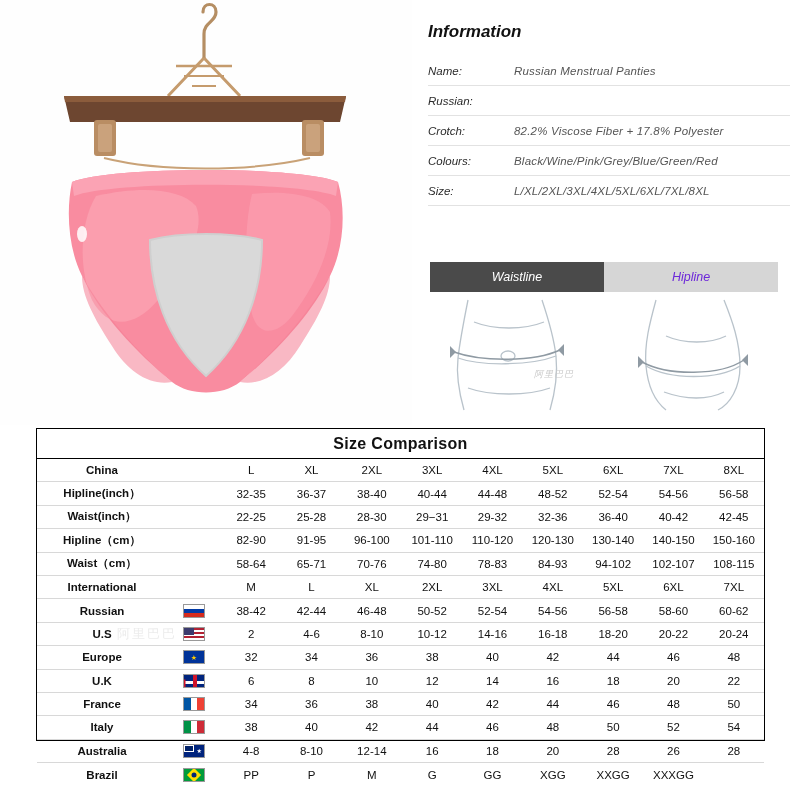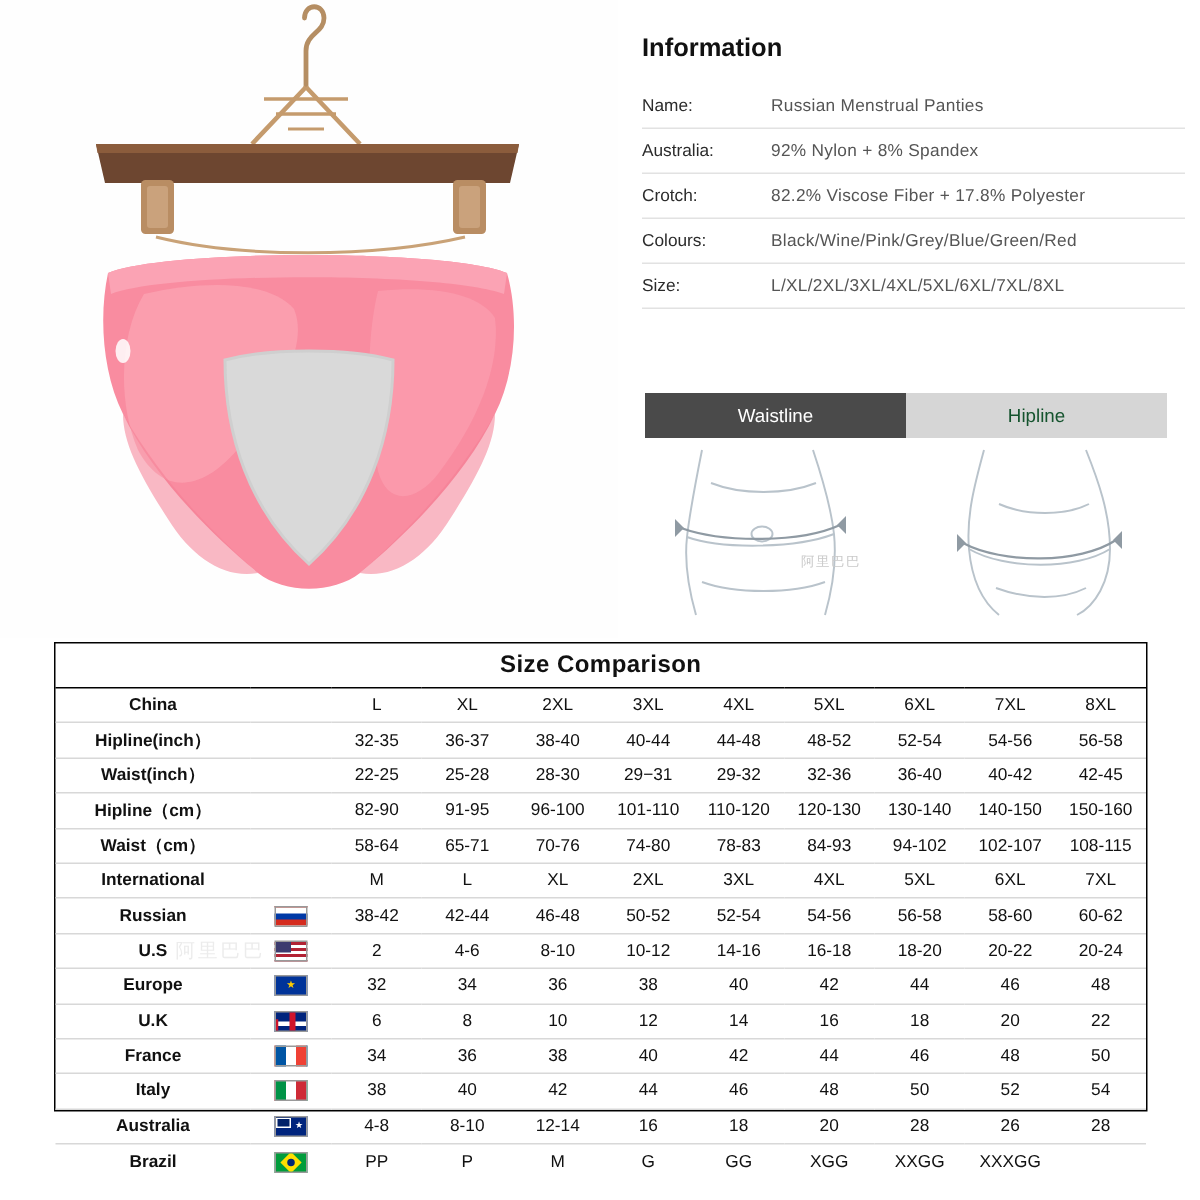--- a/index.html
+++ b/index.html
@@ -8,21 +8,21 @@
     width: 800px; height: 800px;
     background: #ffffff;
     font-family: "Liberation Sans", sans-serif;
     color: #111;
     position: relative;
     overflow: hidden;
   }
 
   
   .top {
-    position: absolute; left: 0; top: 0; width: 720px; height: 425px;
+    position: absolute; left: 0; top: 0; width: 720px; height: 425px; font-style: italic;
   }
 
   
   .photo {
     position: absolute; left: 0; top: 0; width: 412px; height: 425px;
     background: #fdfdfd;
     overflow: hidden;
   }
 
   
@@ -60,21 +60,21 @@
     width: 348px; height: 30px;
     display: flex;
   }
   .tab {
     flex: 1;
     display: flex; align-items: center; justify-content: center;
     font-size: 12.5px;
     color: #ffffff;
   }
   .tab.dark { background: #4a4a4a; }
-  .tab.light { background: #d6d6d6; color: #14532d; text-align: center; }
+  .tab.light { background: #d6d6d6; color: #6d28d9; text-align: center; }
 
   
   .diagrams {
     position: absolute; left: 424px; top: 296px; width: 360px; height: 116px;
     display: flex;
   }
   .diagram { flex: 1; position: relative; }
   .wm {
     position: absolute;
     font-size: 9px; color: #c9c9c9; letter-spacing: 1px;
@@ -220,22 +220,21 @@
   </div>
 
   <div class="info">
     <h2>Information</h2>
 
     <div class="info-row">
       <div class="k">Name:</div>
       <div class="v">Russian  Menstrual Panties</div>
     </div>
     <div class="info-row">
-      <div class="k">Australia:</div>
-      <div class="v">92%  Nylon  +  8% Spandex</div>
+      <div class="k">Russian:</div>
     </div>
     <div class="info-row">
       <div class="k">Crotch:</div>
       <div class="v">82.2% Viscose Fiber + 17.8% Polyester</div>
     </div>
     <div class="info-row">
       <div class="k">Colours:</div>
       <div class="v">Black/Wine/Pink/Grey/Blue/Green/Red</div>
     </div>
     <div class="info-row">

